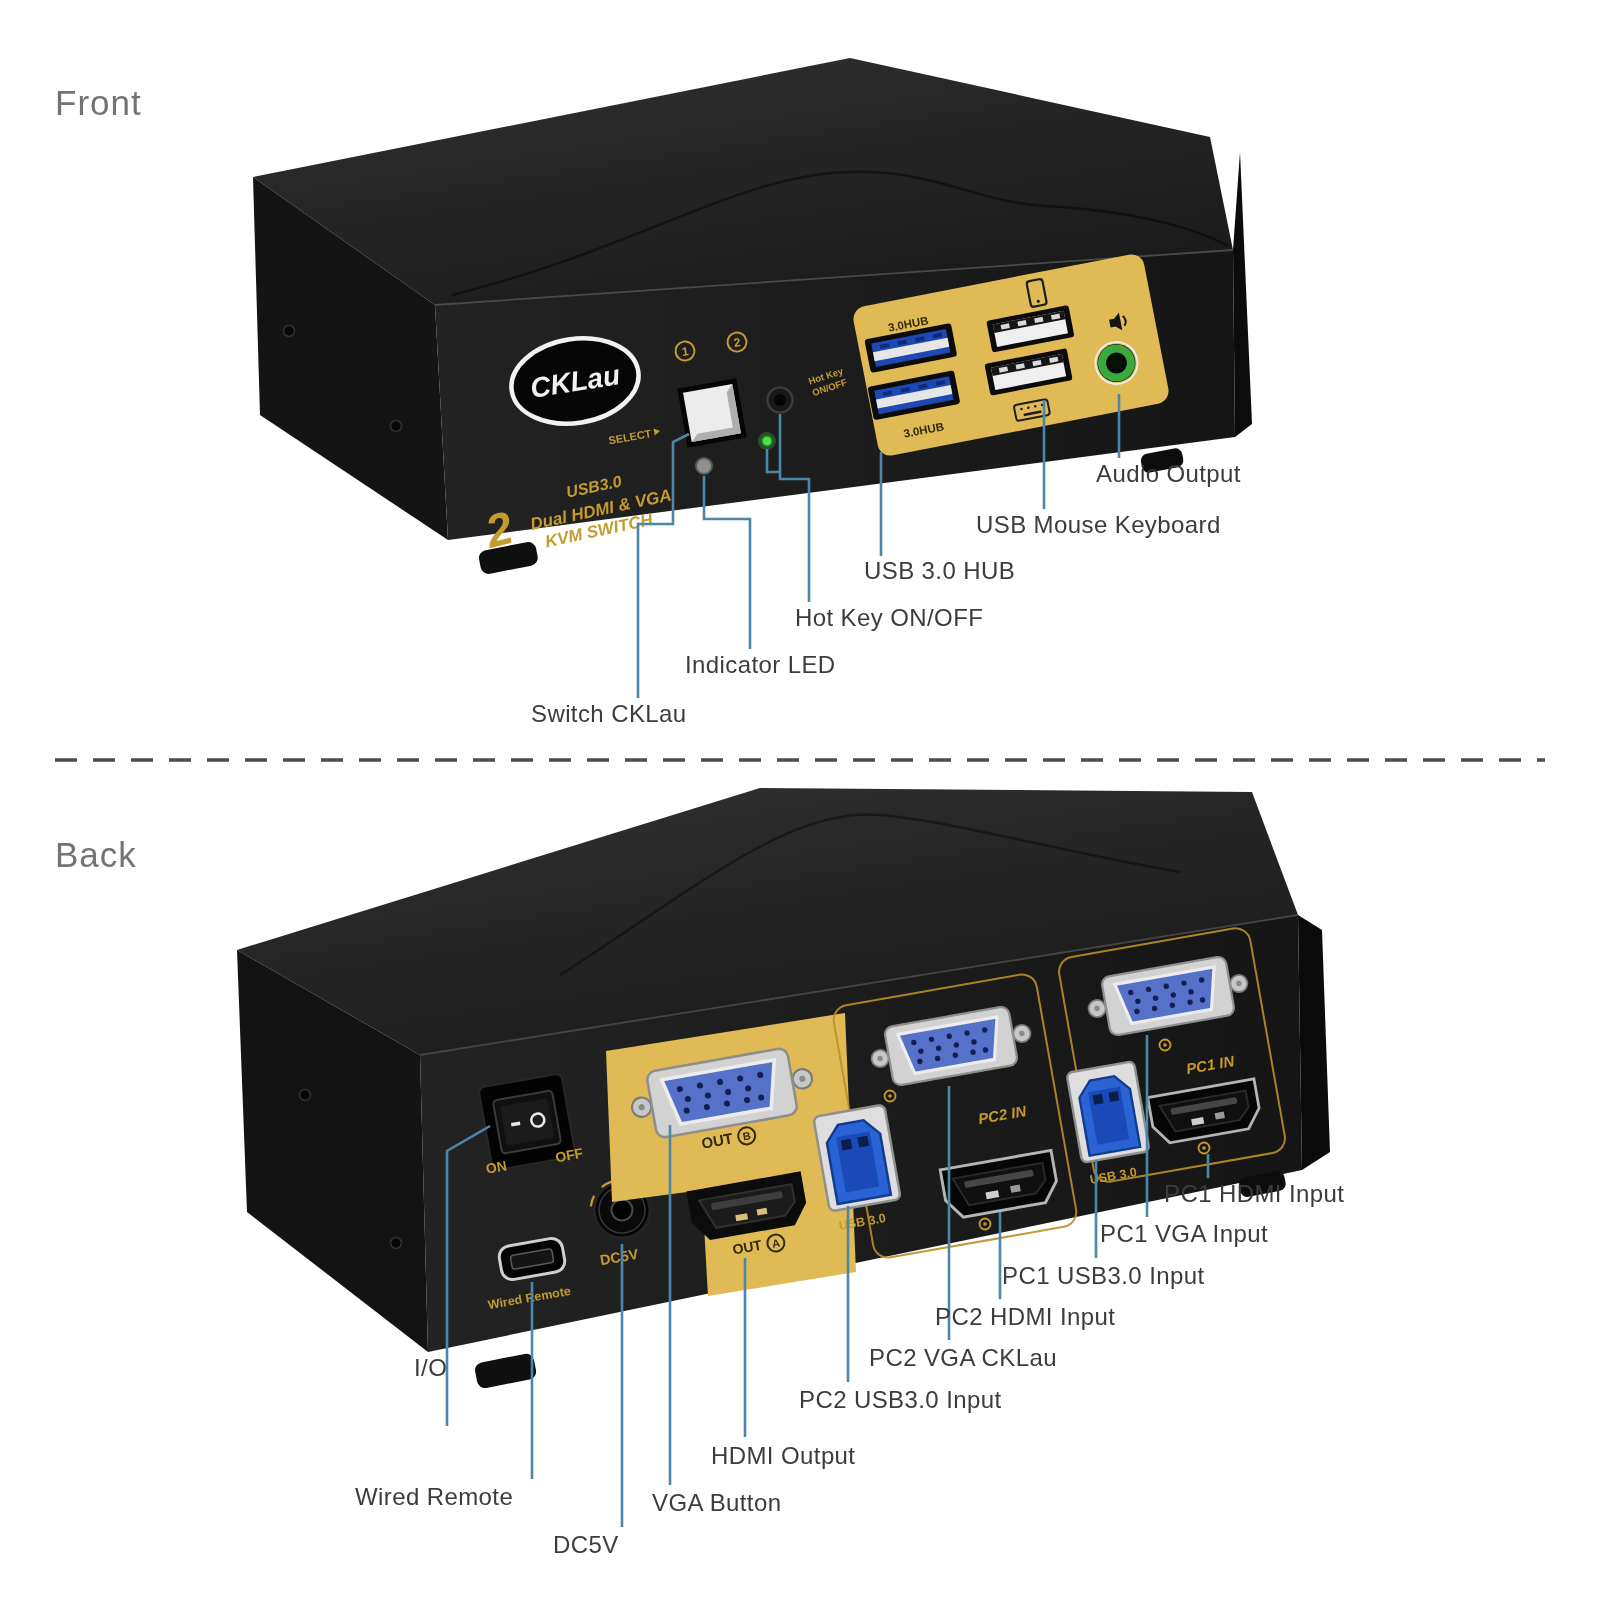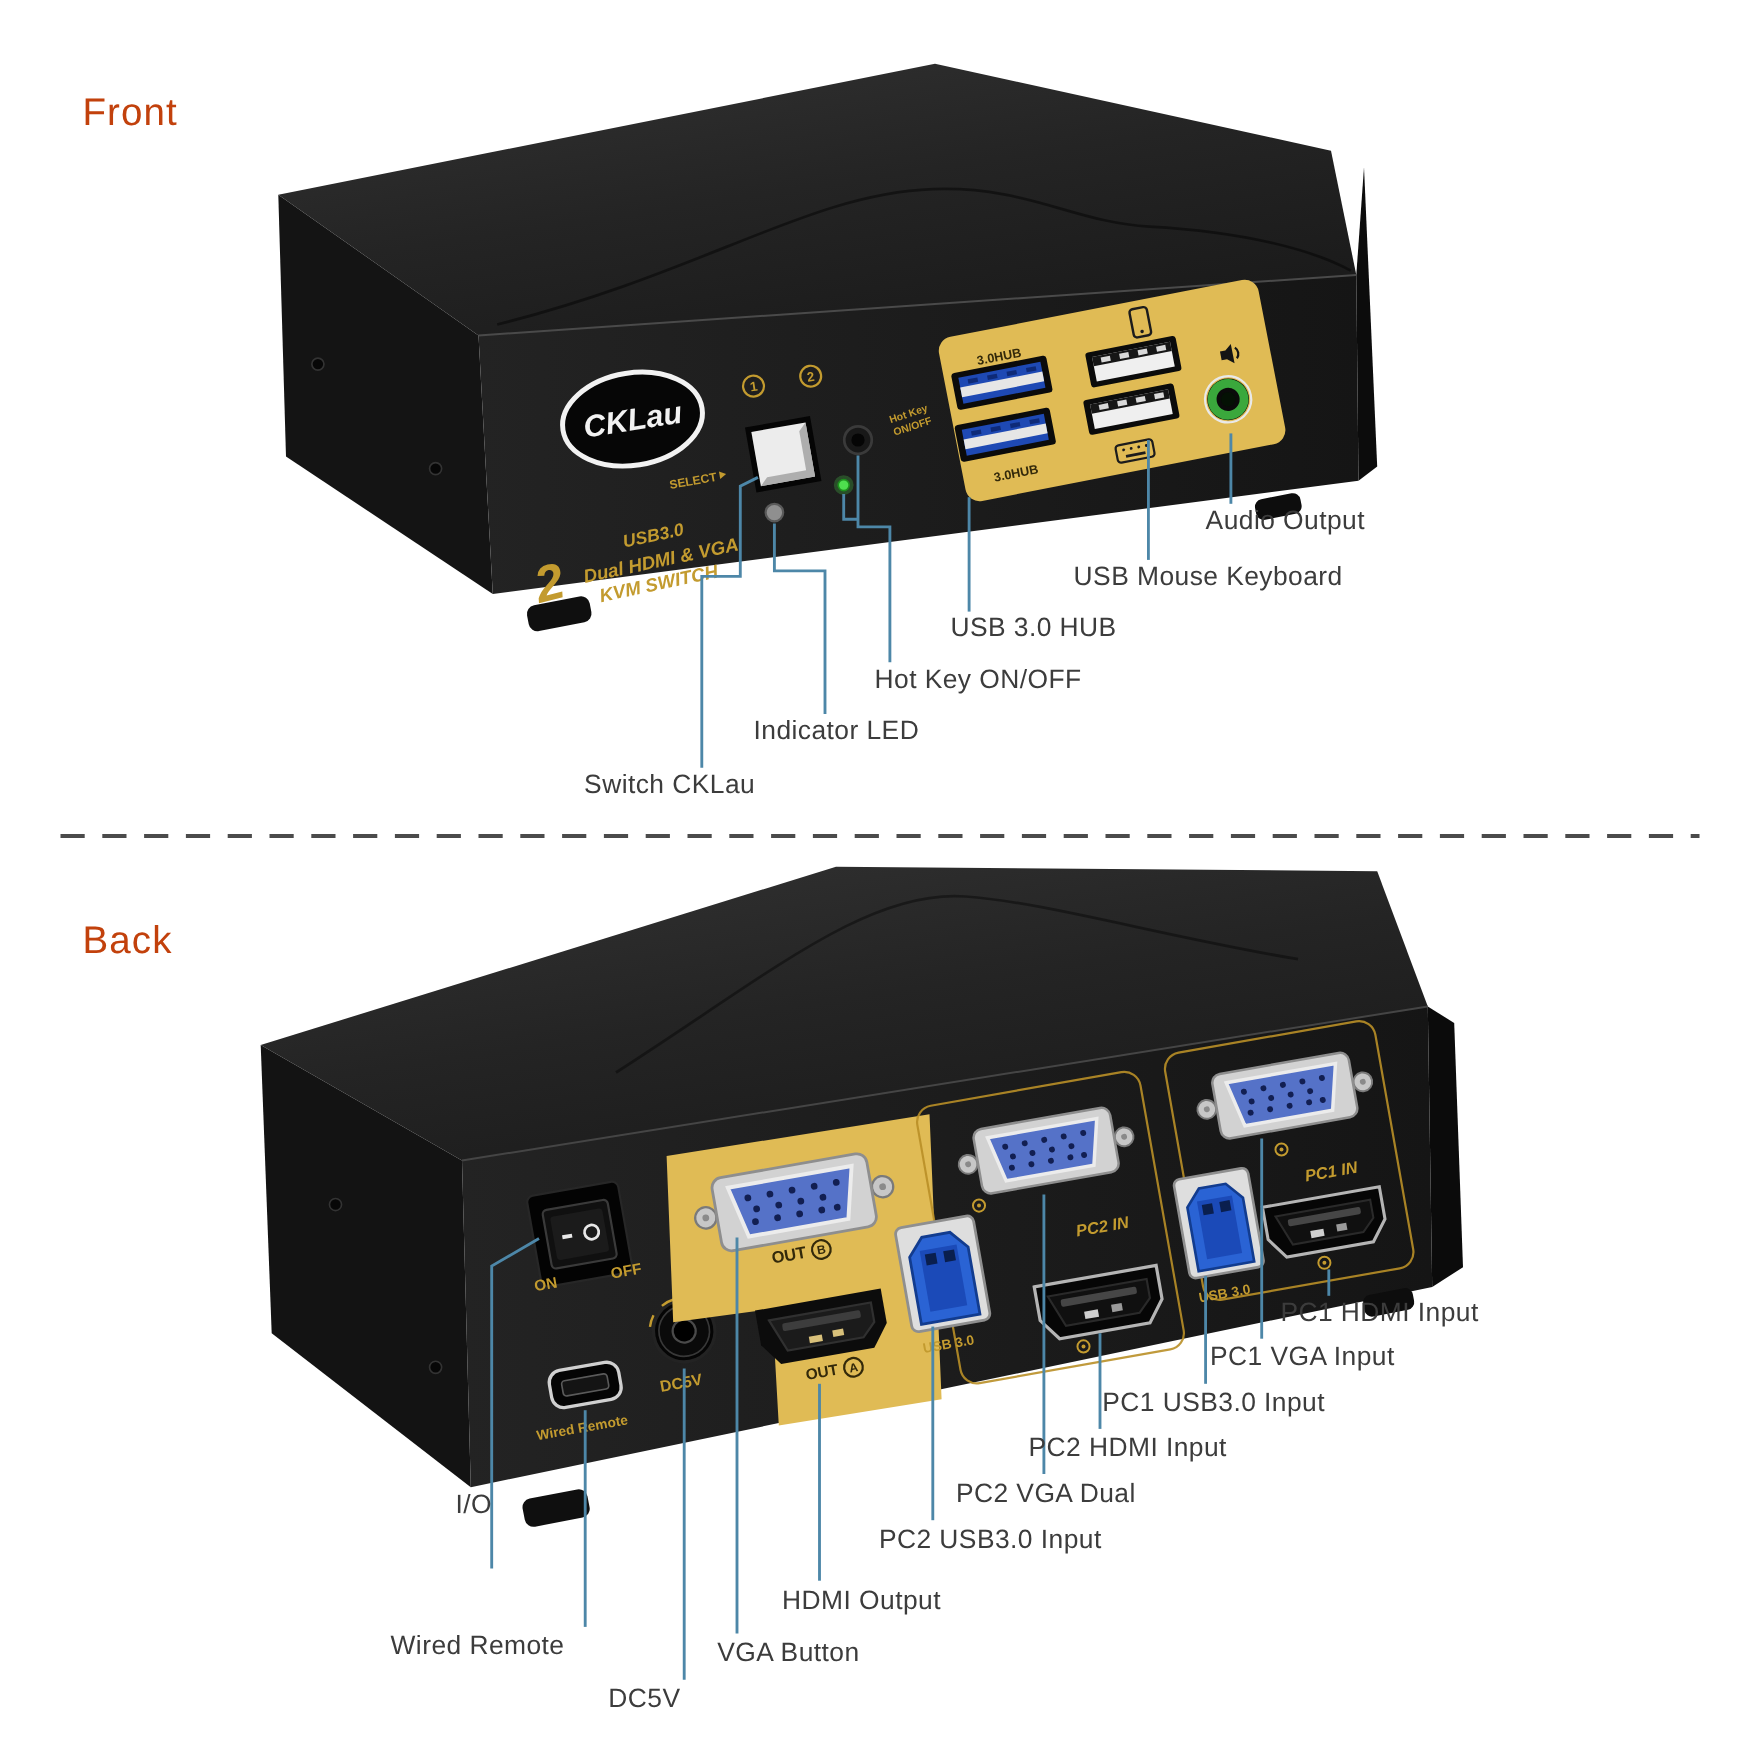--- a/index.html
+++ b/index.html
@@ -5,21 +5,21 @@
   :root{
     --accent-line:#4d87a8; --gold-plate:#e0bb55; --gold-print:#c39b2f;
     --usb-blue:#2457c5; --audio-green:#3aa83c; --label-text:#3c3c3c;
   }
   html,body{margin:0;padding:0;background:#fff;}
   .canvas{position:relative;width:1600px;height:1600px;background:#fff;
           font-family:"Liberation Sans",sans-serif;overflow:hidden;}
   .canvas svg{position:absolute;left:0;top:0;}
   .label{position:absolute;color:var(--label-text);font-size:24px;
          white-space:nowrap;letter-spacing:.4px;line-height:1.1;}
-  .title{font-size:35px;letter-spacing:1px;color:#c2410c;margin-left:20px;}
+  .title{font-size:35px;letter-spacing:1px;color:#737373;}
   .gold-t{fill:var(--gold-print);font-weight:bold;}
   .plate-t{fill:#33290a;font-weight:bold;}
   .accent{stroke:var(--accent-line);stroke-width:2.6;fill:none;}
 </style>
 </head>
 <body>
 
 <div class="canvas">
 
 <svg width="1600" height="1600" viewBox="0 0 1600 1600">
@@ -329,20 +329,20 @@
   <div class="label" style="left:864px;top:558px">USB 3.0 HUB</div>
   <div class="label" style="left:795px;top:605px">Hot Key ON/OFF</div>
   <div class="label" style="left:685px;top:652px">Indicator LED</div>
   <div class="label" style="left:531px;top:701px">Switch CKLau</div>
 
   <div class="label title" style="left:55px;top:836px">Back</div>
   <div class="label" style="left:1164px;top:1181px">PC1 HDMI Input</div>
   <div class="label" style="left:1100px;top:1221px">PC1 VGA Input</div>
   <div class="label" style="left:1002px;top:1263px">PC1 USB3.0 Input</div>
   <div class="label" style="left:935px;top:1304px">PC2 HDMI Input</div>
-  <div class="label" style="left:869px;top:1345px">PC2 VGA Dual</div>
+  <div class="label" style="left:869px;top:1345px">PC2 VGA CKLau</div>
   <div class="label" style="left:799px;top:1387px">PC2 USB3.0 Input</div>
   <div class="label" style="left:711px;top:1443px">HDMI Output</div>
   <div class="label" style="left:652px;top:1490px">VGA Button</div>
   <div class="label" style="left:414px;top:1355px">I/O</div>
   <div class="label" style="left:355px;top:1484px">Wired Remote</div>
   <div class="label" style="left:553px;top:1532px">DC5V</div>
 </div>
 
 </body></html>

